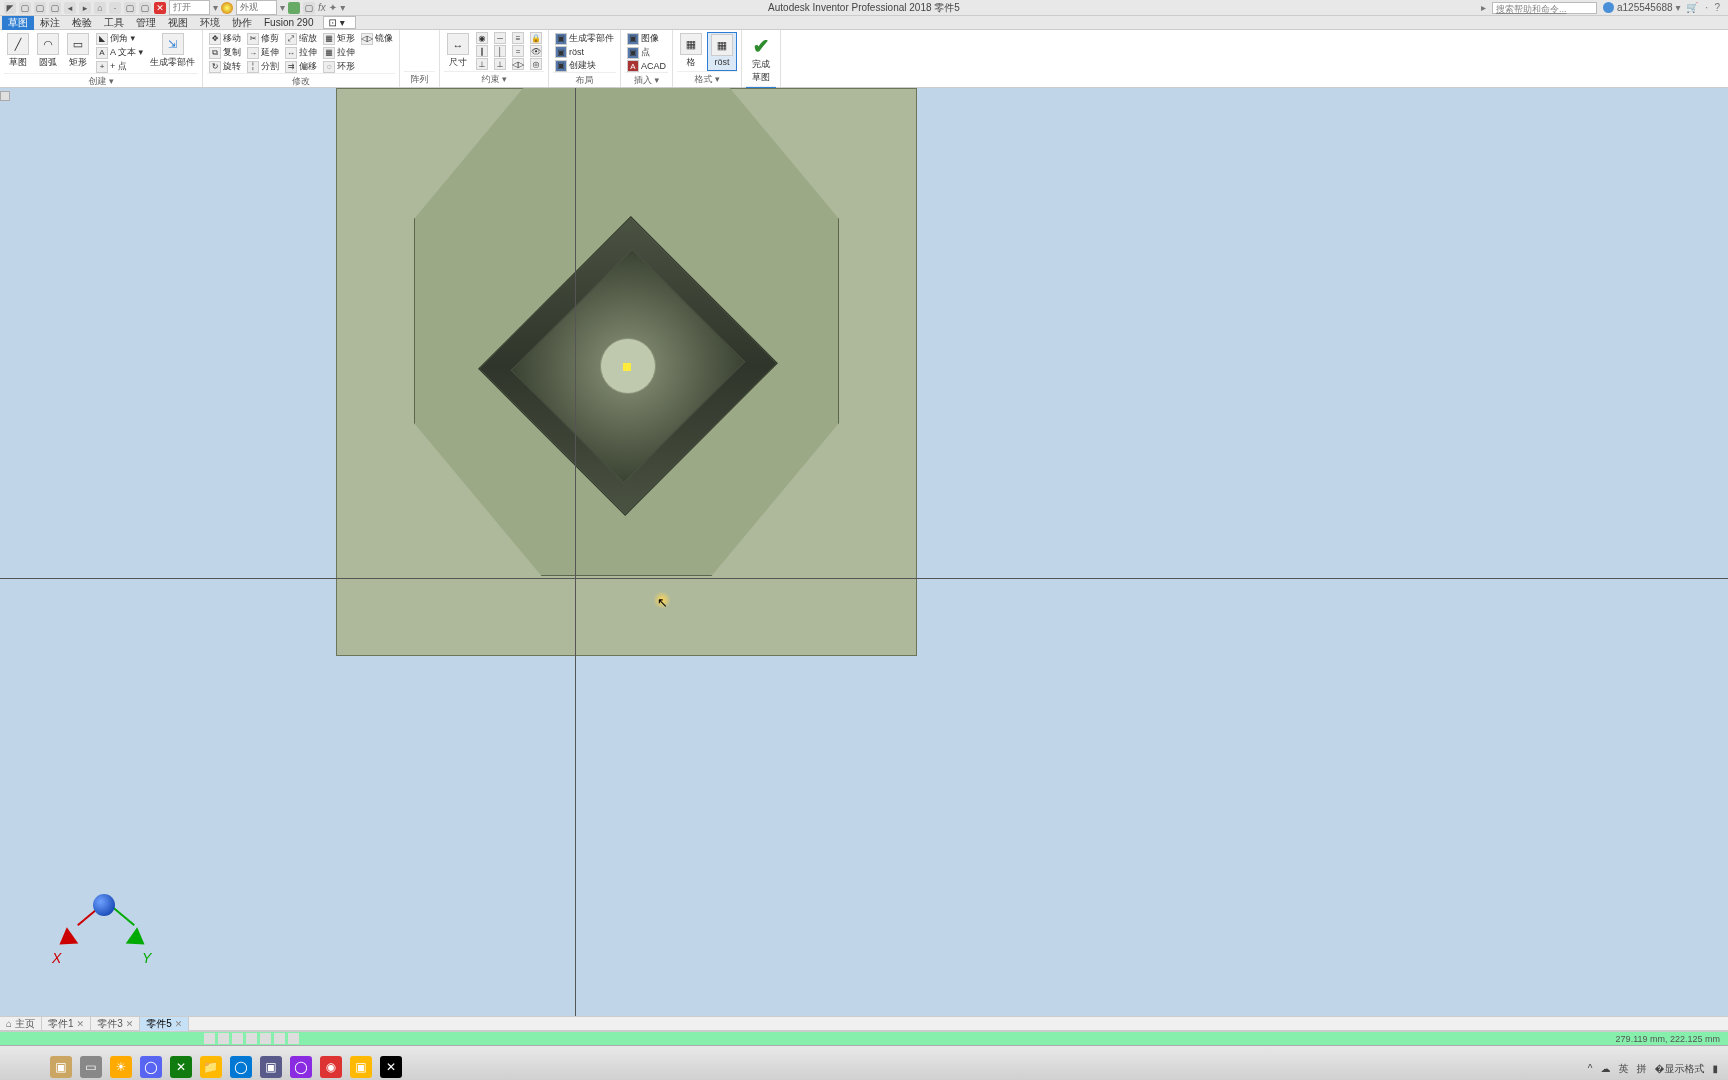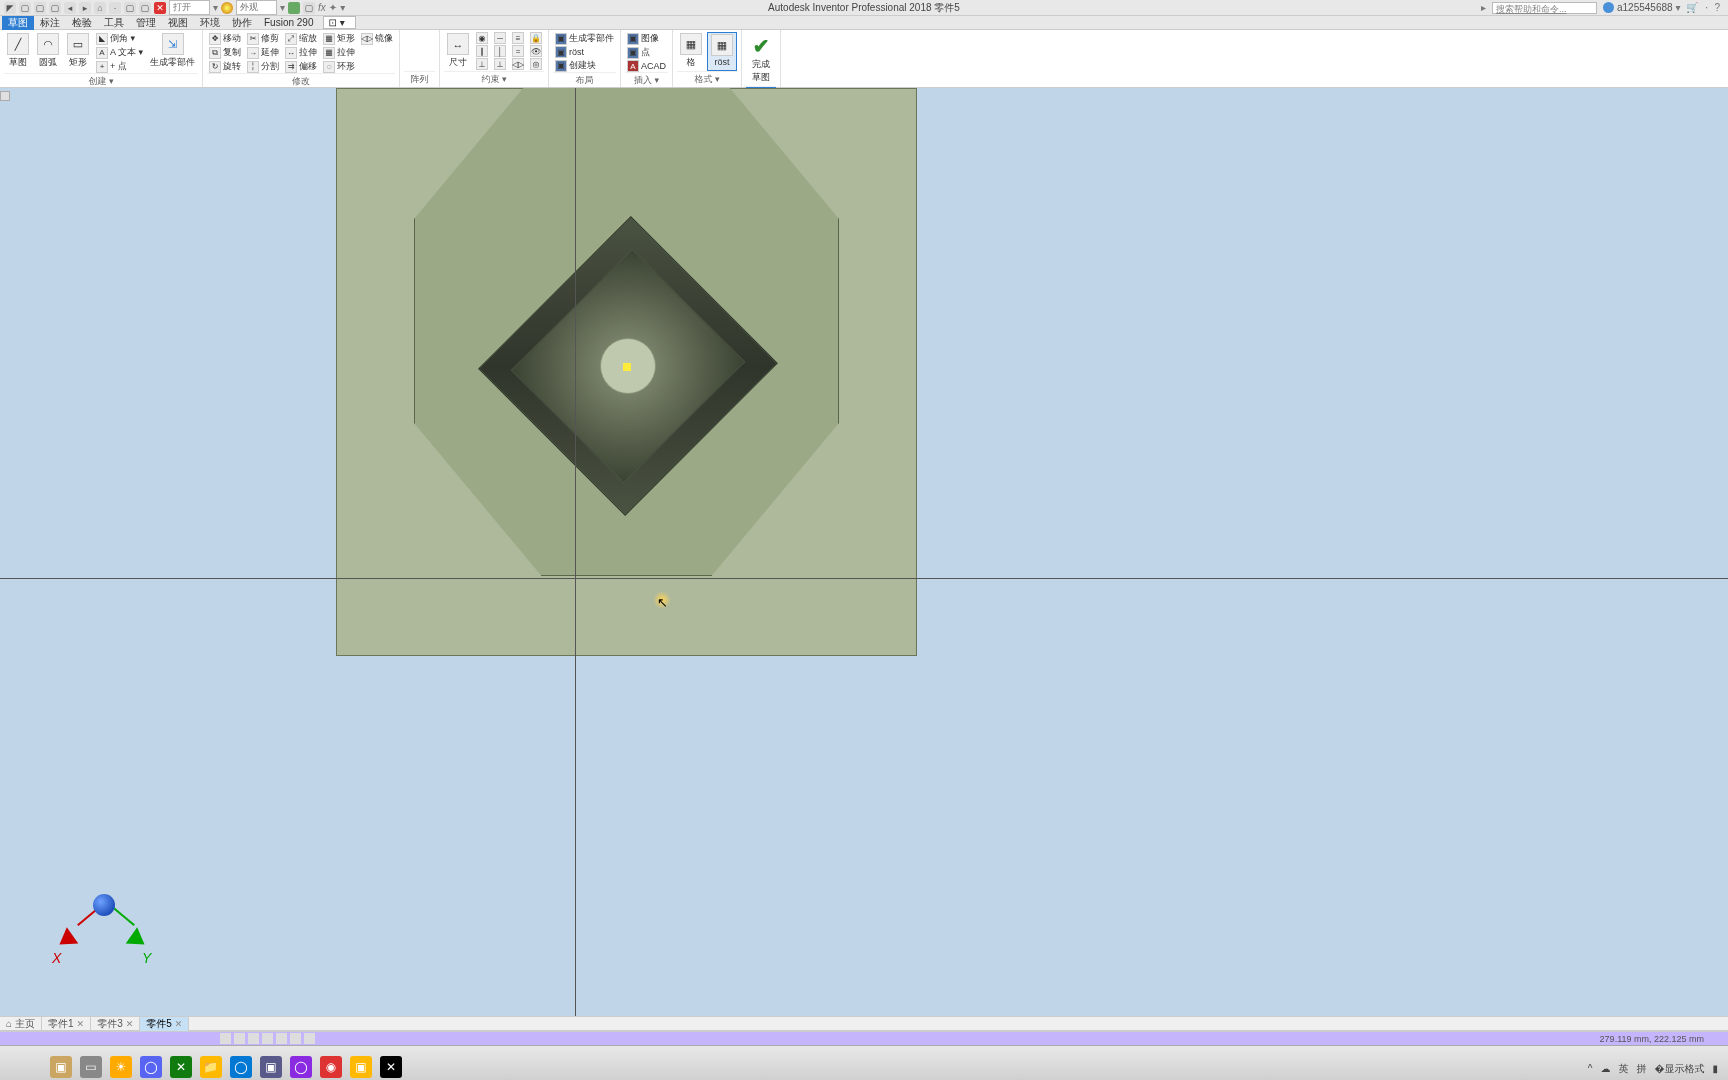--- a/index.html
+++ b/index.html
@@ -63,21 +63,21 @@
 .triad .xlbl { position: absolute; left: 2px; top: 64px; color: #c00; font-size: 14px; font-style: italic; }
 .triad .ylbl { position: absolute; left: 92px; top: 64px; color: #0a0; font-size: 14px; font-style: italic; }
 
 
 .doctabs { height: 15px; background: #f0f0f0; display: flex; align-items: center; font-size: 10px; border-top: 1px solid #ccc; border-bottom: 1px solid #ccc; }
 .doctab { padding: 0 6px; display: flex; align-items: center; gap: 3px; border-right: 1px solid #ccc; color: #555; }
 .doctab.active { background: #c6e0f5; color: #000; }
 .doctab .close { color: #888; font-size: 9px; }
 
 
-.statusbar { height: 14px; background: #c4b5fd; display: flex; align-items: center; font-size: 9px; color: #555; padding: 0 20px; border-top: 1px solid #ccc; }
+.statusbar { height: 14px; background: #86efac; display: flex; align-items: center; font-size: 9px; color: #555; padding: 0 4px; border-top: 1px solid #ccc; }
 .statusbar .left-icons { display: flex; gap: 3px; margin-left: 200px; }
 .statusbar .left-icons .sico { width: 11px; height: 11px; background: #ddd; }
 .statusbar .coords { margin-left: auto; padding-right: 4px; }
 
 
 .taskbar { height: 35px; background: linear-gradient(#e8e8e8, #d0d0d0); display: flex; align-items: flex-end; padding: 0 4px 2px 50px; gap: 8px; border-top: 1px solid #aaa; }
 .tbicon { width: 22px; height: 22px; border-radius: 3px; display: flex; align-items: center; justify-content: center; font-size: 12px; color: #fff; }
 .tbsys { margin-left: auto; display: flex; align-items: center; gap: 8px; font-size: 10px; color: #444; padding-right: 6px; padding-bottom: 2px; }
 </style>
 </head>

